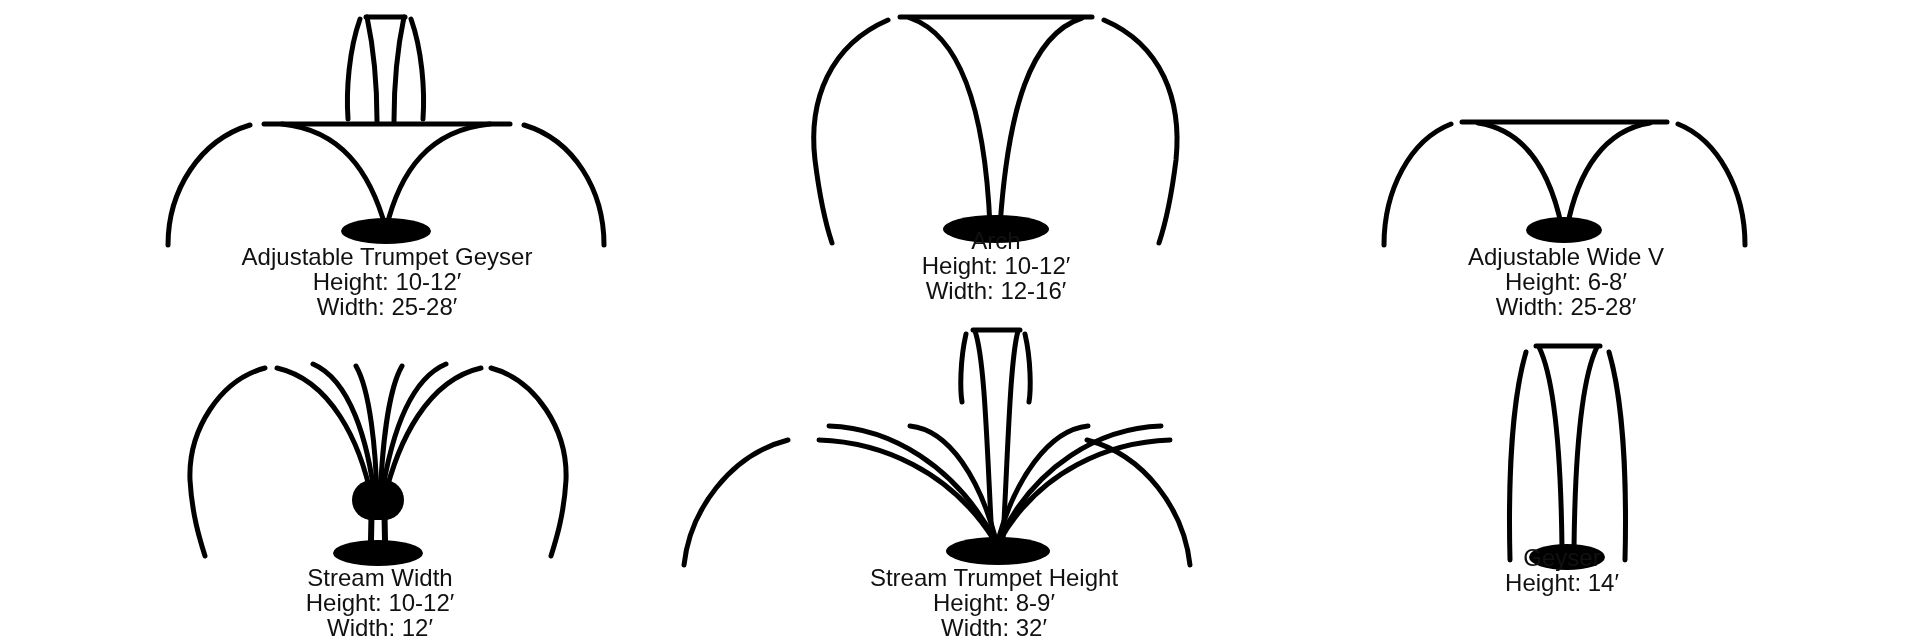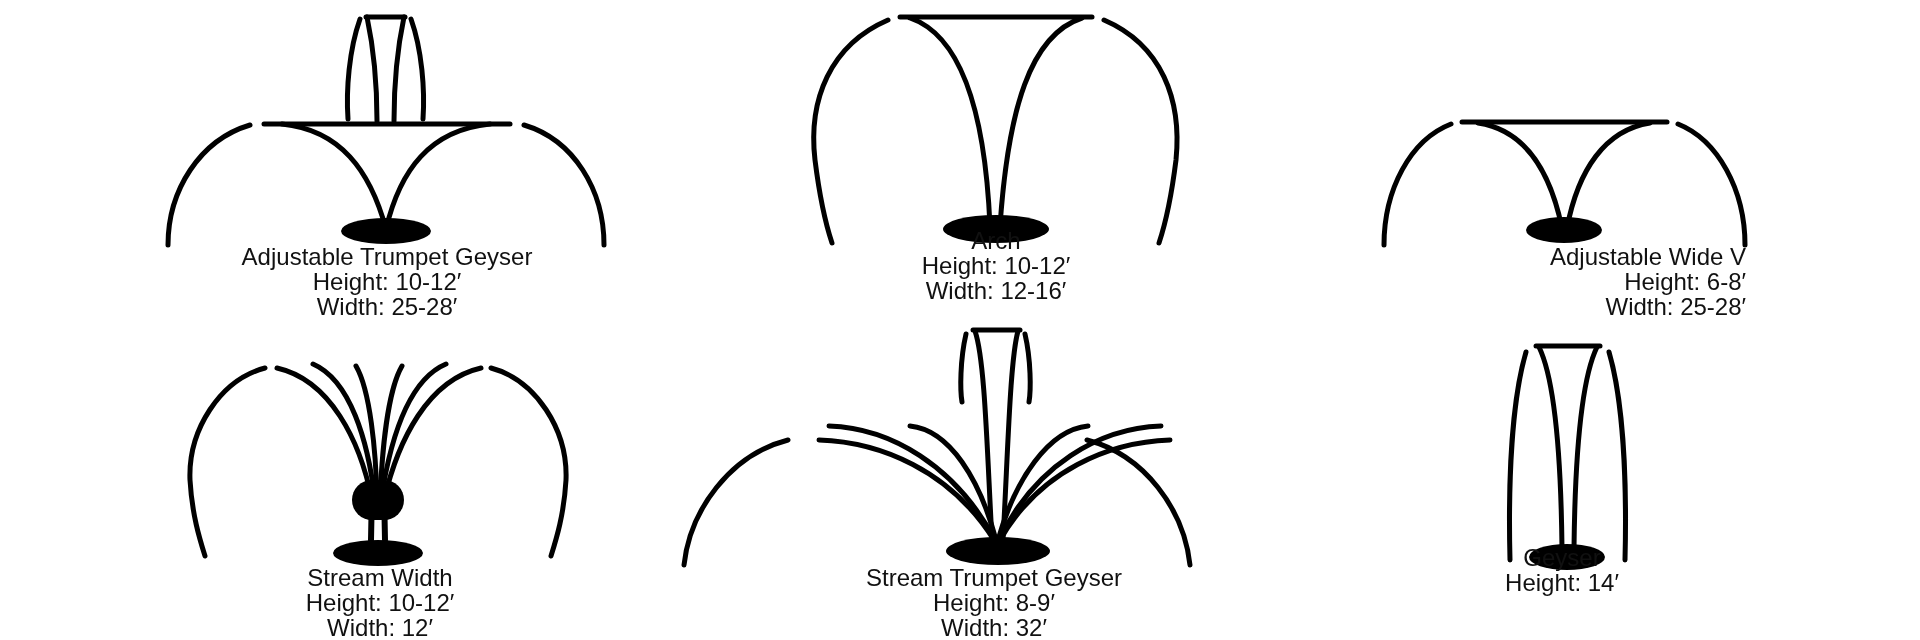--- a/index.html
+++ b/index.html
@@ -95,34 +95,34 @@
   <div>Height: 10-12′</div>
   <div>Width: 25-28′</div>
 </div>
 
 <div class="caption" style="left:996px; top:228px;">
   <div>Arch</div>
   <div>Height: 10-12′</div>
   <div>Width: 12-16′</div>
 </div>
 
-<div class="caption" style="left:1648px; top:244px;text-align:right;">
+<div class="caption" style="left:1566px; top:244px;">
   <div>Adjustable Wide V</div>
   <div>Height: 6-8′</div>
   <div>Width: 25-28′</div>
 </div>
 
 <div class="caption" style="left:380px; top:565px;">
   <div>Stream Width</div>
   <div>Height: 10-12′</div>
   <div>Width: 12′</div>
 </div>
 
 <div class="caption" style="left:994px; top:565px;">
-  <div>Stream Trumpet Geyser</div>
+  <div>Stream Trumpet Height</div>
   <div>Height: 8-9′</div>
   <div>Width: 32′</div>
 </div>
 
 <div class="caption" style="left:1562px; top:545px;">
   <div>Geyser</div>
   <div>Height: 14′</div>
 </div>
 
 </body></html>

